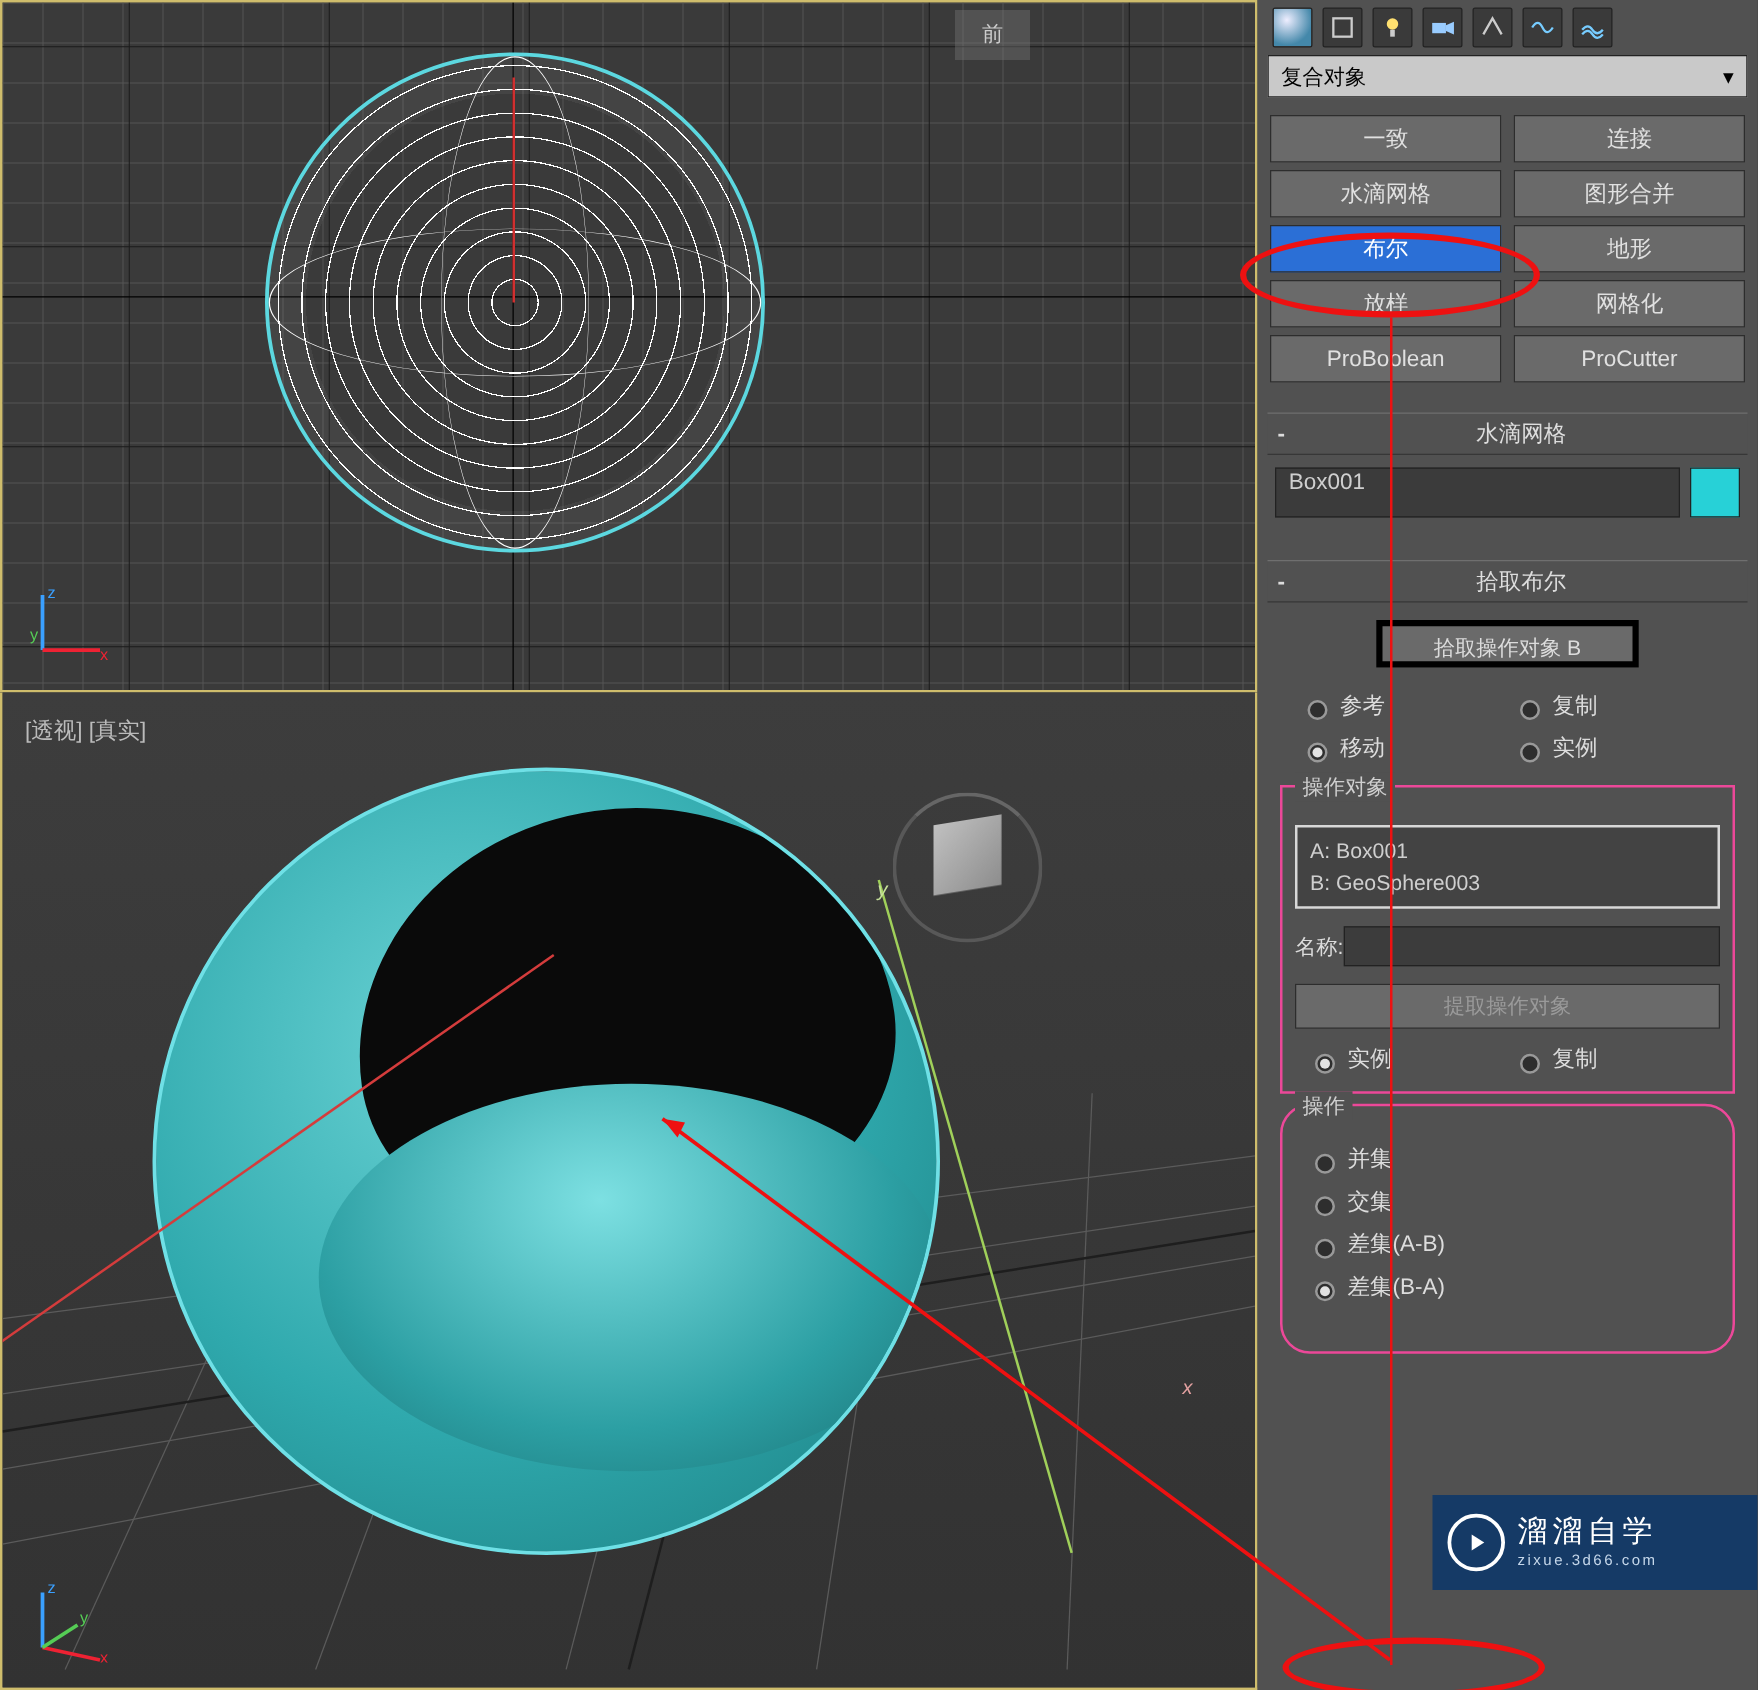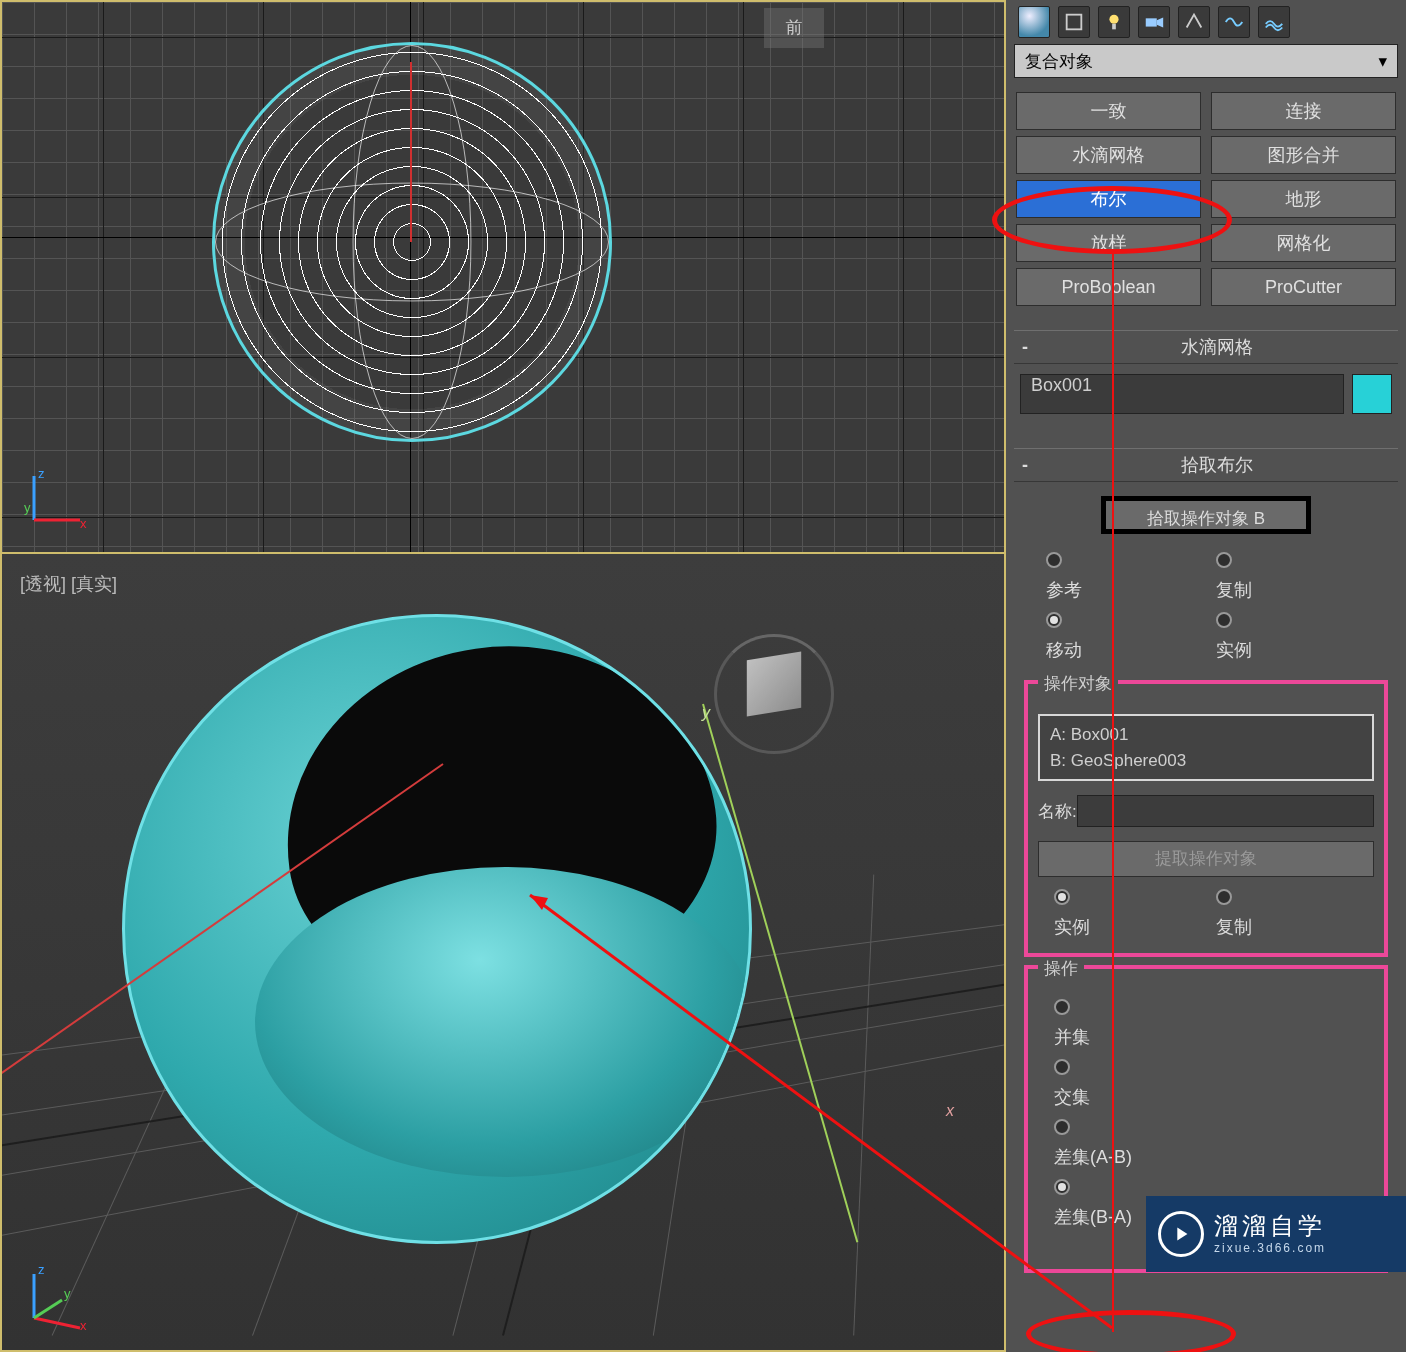--- a/index.html
+++ b/index.html
@@ -143,28 +143,28 @@
 .name-input {
   flex:1; height:40px; background:#3b3b3b; border:1px solid #222;
   color:#cfcfcf; padding:0 10px; font-size:18px;
 }
 .color-swatch { width:40px; height:40px; background:#27d1d7; border:1px solid #222; }
 .pick-btn {
   display:block; margin: 4px auto 18px; width: 210px; height:38px;
   background:#6a6a6a; border:5px solid #000000; text-align:center; line-height:36px;
 }
 .radio-grid { display:grid; grid-template-columns: 1fr 1fr; gap:10px 20px; padding: 0 26px 10px; }
-.radio-item, .check-item { display:flex; align-items:flex-start; gap:10px; font-size:18px;flex-direction:column; }
+.radio-item, .check-item { display:flex; align-items:flex-end; gap:10px; font-size:18px; }
 .radio {
   width:16px; height:16px; border-radius:50%; border:2px solid #999; background:#2e2e2e;
   display:inline-flex; align-items:center; justify-content:center;
 }
 .radio.checked::after { content:""; width:8px; height:8px; border-radius:50%; background:#e2e2e2; }
 .group-box {
-  border:4px solid #ec4899; margin: 8px 4px; padding: 30px 10px 14px; position:relative;
+  border:2px solid #ec4899; margin: 8px 4px; padding: 30px 10px 14px; position:relative;
 }
 .group-box .legend {
   position:absolute; top:-12px; left:10px; background:#515151; padding:0 6px;
   color:#cfcfcf; font-size:17px;
 }
 .list-box {
   border:2px solid #d8d8d8; background:#434343; padding:6px 10px; color:#cfcfcf;
   font-size:17px; line-height:1.5; margin-bottom:14px;
 }
 .name-line { display:flex; align-items:center; gap:0; margin-bottom:14px; }
@@ -377,21 +377,21 @@
             <span class="radio checked"></span>
             <span>实例</span>
           </div>
         <div class="radio-item">
             <span class="radio"></span>
             <span>复制</span>
           </div>
       </div>
     </div>
 
-    <div class="group-box" style="padding-bottom:40px;">
+    <div class="group-box" style="padding-bottom:40px;border-radius:24px;">
       <span class="legend">操作</span>
       <div class="op-list">
         <div class="radio-item">
             <span class="radio"></span>
             <span>并集</span>
           </div>
         <div class="radio-item">
             <span class="radio"></span>
             <span>交集</span>
           </div>

